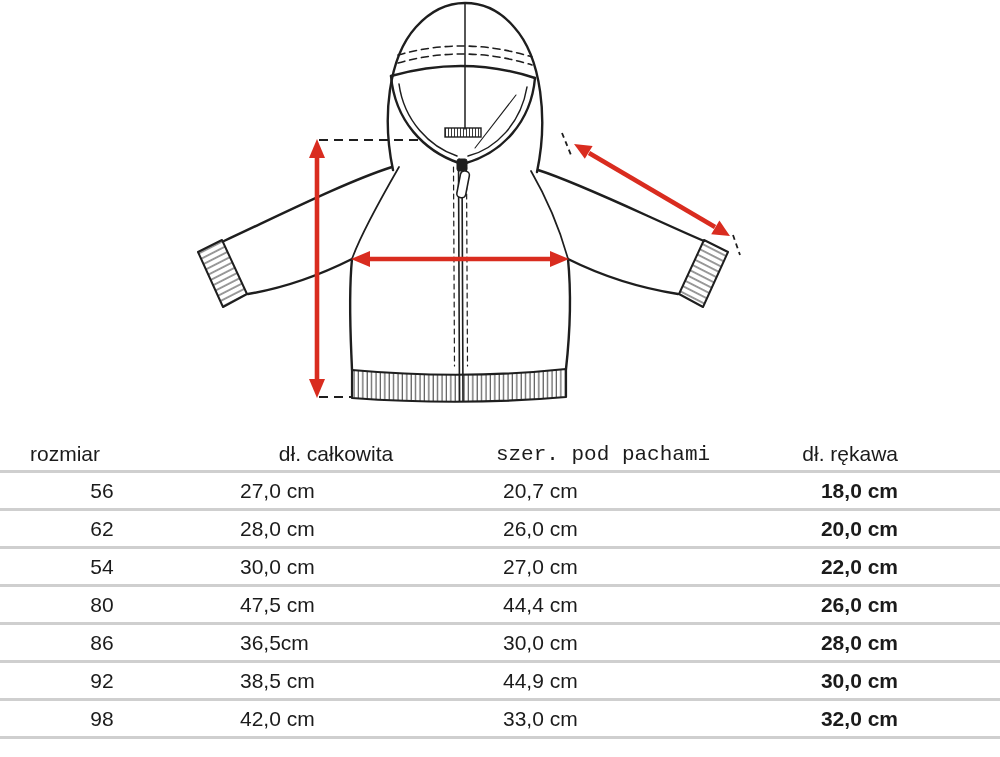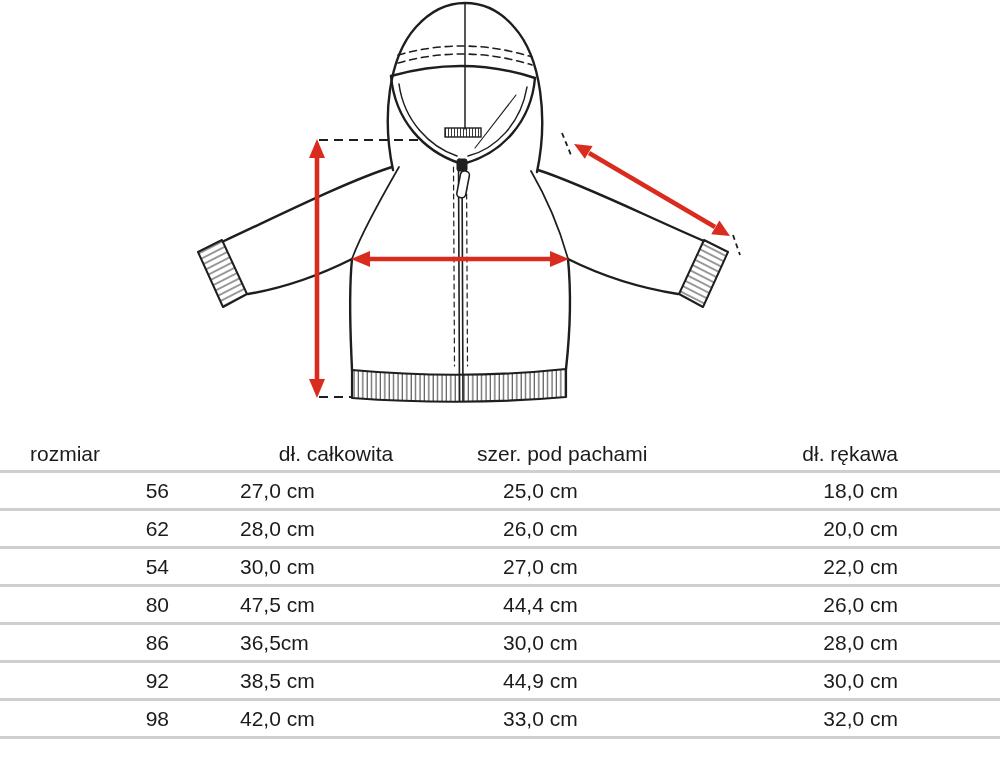--- a/index.html
+++ b/index.html
@@ -23,26 +23,26 @@
   }
   table.size-table th{font-weight:400;}
   table.size-table th,
   table.size-table td{
     border-bottom:3px solid var(--sep);
     white-space:nowrap;overflow:hidden;
     height:33px;vertical-align:middle;
   }
   table.size-table thead th{height:30px;}
   th.c1{text-align:left;padding-left:30px;}
-  td.c1{text-align:right;padding-left:35px;}
+  td.c1{text-align:center;padding-left:35px;}
   th.c2{text-align:center;padding-left:63px;}
   td.c2{text-align:left;padding-left:70px;}
-  th.c3{text-align:left;padding-left:37px;}
+  th.c3{text-align:center;padding-left:37px;font-family:Liberation Mono, monospace;}
   td.c3{text-align:left;padding-left:63px;}
-  th.c4,td.c4{text-align:right;padding-right:102px;}
+  th.c4,td.c4{text-align:right;padding-right:102px;font-weight:bold;}
 </style>
 </head>
 <body>
 
 <div class="stage">
 
   <div class="diagram-wrap">
     <svg width="1000" height="430" viewBox="0 0 1000 430">
       <defs>
         <pattern id="ribVert" width="4.4" height="12" patternUnits="userSpaceOnUse">
@@ -150,21 +150,21 @@
         <th class="c1">rozmiar</th>
         <th class="c2">dł. całkowita</th>
         <th class="c3">szer. pod pachami</th>
         <th class="c4">dł. rękawa</th>
       </tr>
     </thead>
     <tbody>
       <tr>
         <td class="c1">56</td>
         <td class="c2">27,0 cm</td>
-        <td class="c3">25,0 cm</td>
+        <td class="c3">20,7 cm</td>
         <td class="c4">18,0 cm</td>
       </tr>
       <tr>
         <td class="c1">62</td>
         <td class="c2">28,0 cm</td>
         <td class="c3">26,0 cm</td>
         <td class="c4">20,0 cm</td>
       </tr>
       <tr>
         <td class="c1">54</td>

